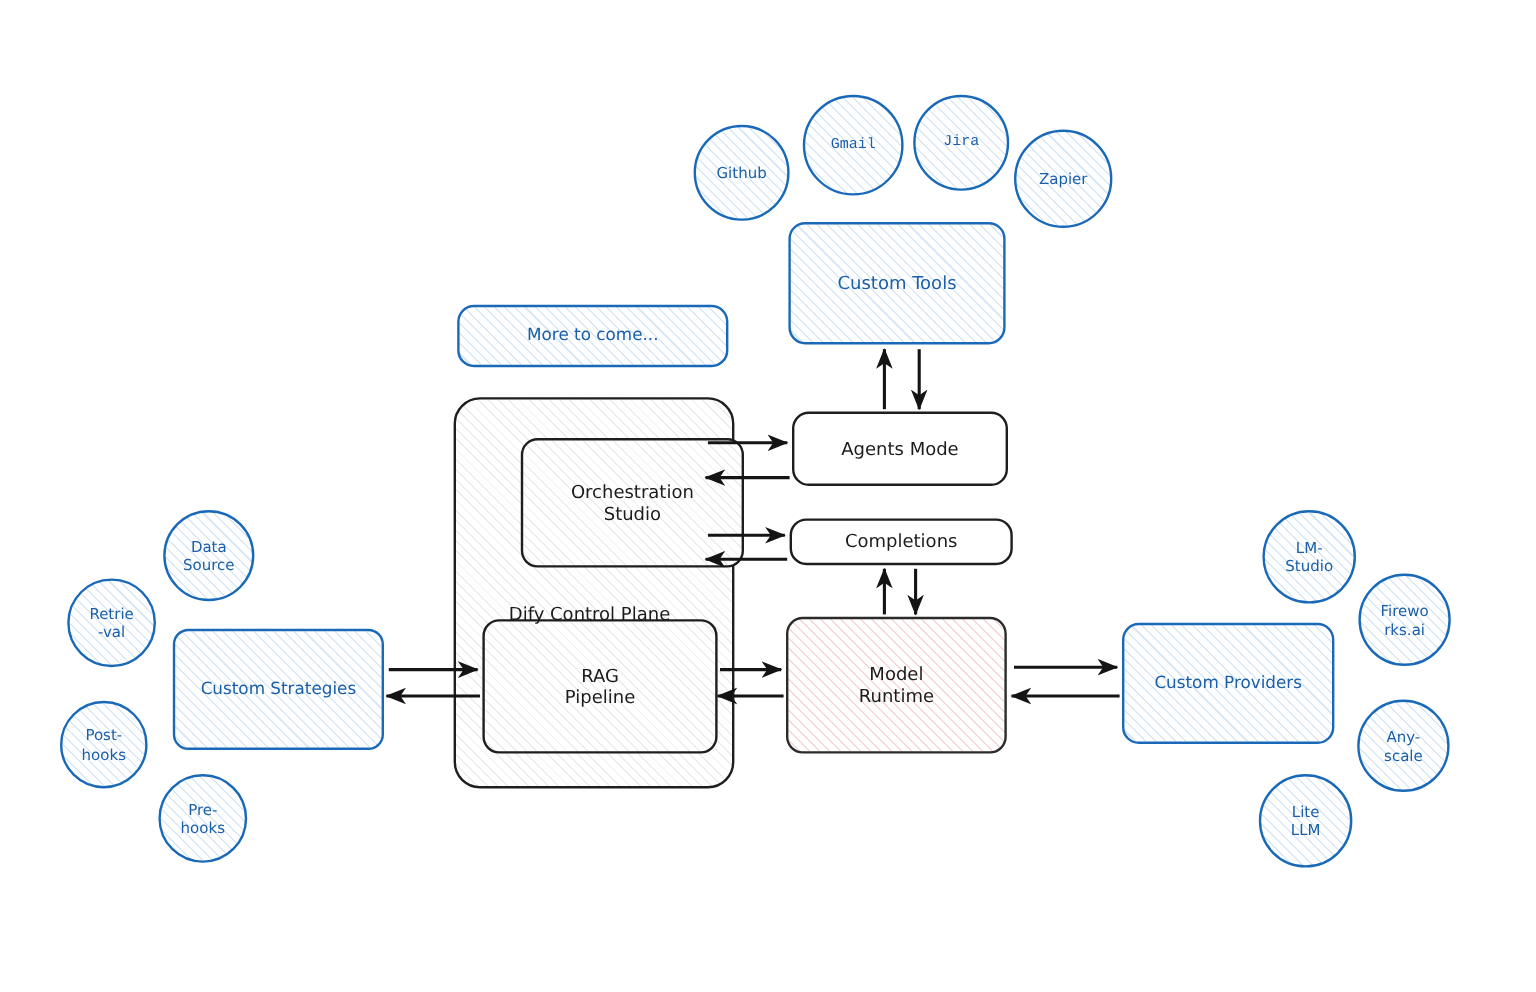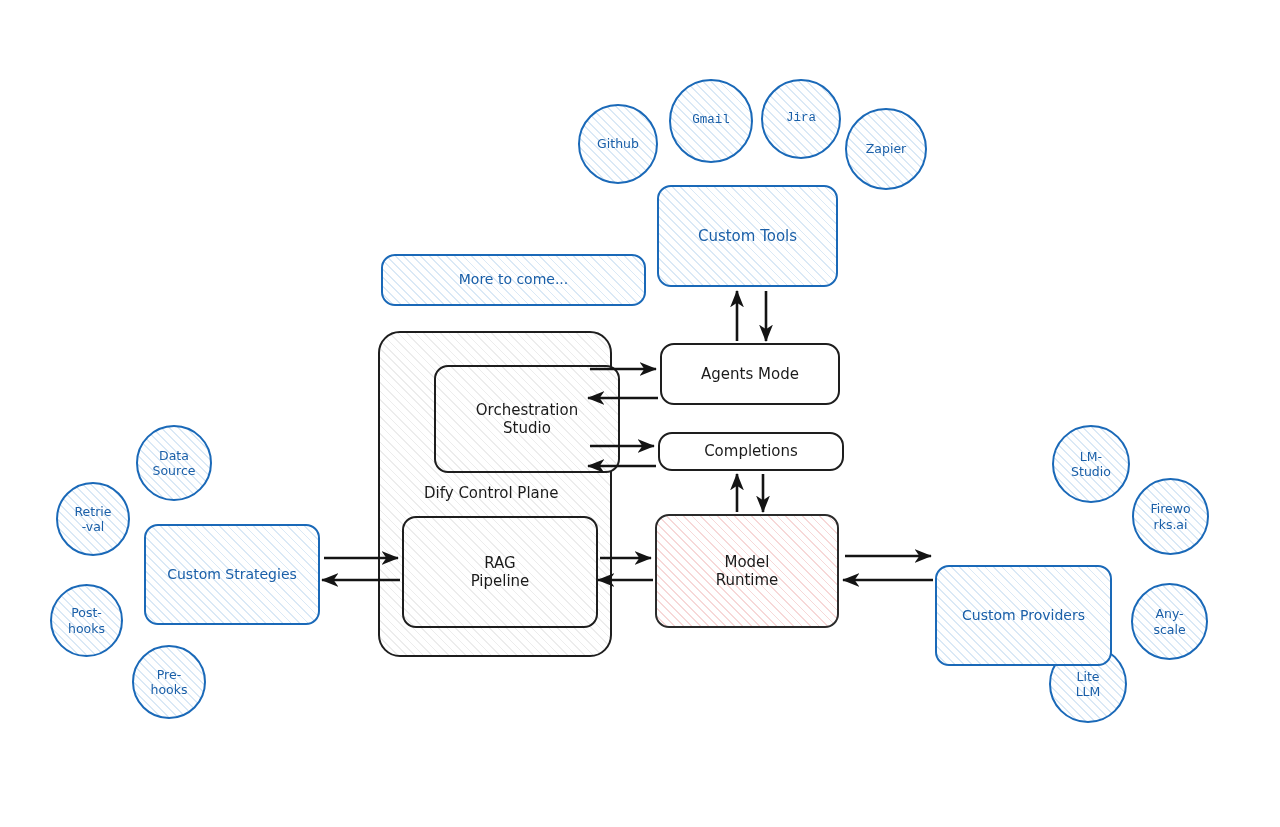--- a/index.html
+++ b/index.html
@@ -152,27 +152,27 @@
   </div>
 
   <div class="node circle hatch-blue stroke-blue txt-blue fs-sm" style="left:845px; top:108px; width:82px; height:82px;">
     <span class="lbl">Zapier</span>
   </div>
 
   <div class="node rrect hatch-blue stroke-blue txt-blue fs-lg" style="left:657px; top:185px; width:181px; height:102px;">
     <span class="lbl">Custom Tools</span>
   </div>
 
-  <div class="node rrect hatch-blue stroke-blue txt-blue fs-md" style="left:381px; top:254px; width:265px; height:52px;">
+  <div class="node rrect hatch-blue stroke-blue txt-blue fs-md" style="left:381px; top:254px; width:226px; height:52px;">
     <span class="lbl">More to come...</span>
   </div>
 
   <div class="node rrect-lg hatch-gray stroke-dark" style="left:378px; top:331px; width:234px; height:326px; z-index:1;"></div>
 
-  <div class="free-label" style="left:424px; top:484px;">Dify Control Plane</div>
+  <div class="free-label" style="left:424px; top:503px;">Dify Control Plane</div>
 
   <div class="node rrect hatch-gray stroke-dark txt-dark fs-lg" style="left:402px; top:365px; width:186px; height:108px; z-index:2;margin-left:32px;">
     <span class="lbl">Orchestration
 Studio</span>
   </div>
 
   <div class="node rrect hatch-gray stroke-dark txt-dark fs-lg" style="left:402px; top:516px; width:196px; height:112px; z-index:2;">
     <span class="lbl">RAG
 Pipeline</span>
   </div>
@@ -183,21 +183,21 @@
 
   <div class="node rrect plain-white stroke-dark txt-dark fs-lg" style="left:658px; top:432px; width:186px; height:39px; z-index:4;">
     <span class="lbl">Completions</span>
   </div>
 
   <div class="node rrect hatch-pink stroke-pink txt-dark fs-lg" style="left:655px; top:514px; width:184px; height:114px; z-index:4;">
     <span class="lbl">Model
 Runtime</span>
   </div>
 
-  <div class="node rrect hatch-blue stroke-blue txt-blue fs-md" style="left:144px; top:524px; width:176px; height:101px; z-index:4;">
+  <div class="node rrect hatch-blue stroke-blue txt-blue fs-md" style="left:144px; top:524px; width:176px; height:101px; z-index:4;border-radius:13px;">
     <span class="lbl">Custom Strategies</span>
   </div>
 
   <div class="node circle hatch-blue stroke-blue txt-blue fs-sm" style="left:136px; top:425px; width:76px; height:76px;">
     <span class="lbl">Data
 Source</span>
   </div>
 
   <div class="node circle hatch-blue stroke-blue txt-blue fs-sm" style="left:56px; top:482px; width:74px; height:74px;">
     <span class="lbl">Retrie
@@ -207,21 +207,21 @@
   <div class="node circle hatch-blue stroke-blue txt-blue fs-sm" style="left:50px; top:584px; width:73px; height:73px;">
     <span class="lbl">Post-
 hooks</span>
   </div>
 
   <div class="node circle hatch-blue stroke-blue txt-blue fs-sm" style="left:132px; top:645px; width:74px; height:74px;">
     <span class="lbl">Pre-
 hooks</span>
   </div>
 
-  <div class="node rrect hatch-blue stroke-blue txt-blue fs-md" style="left:935px; top:519px; width:177px; height:101px; z-index:4;margin-top:46px;">
+  <div class="node rrect hatch-blue stroke-blue txt-blue fs-md" style="left:935px; top:519px; width:177px; height:101px; z-index:4;">
     <span class="lbl">Custom Providers</span>
   </div>
 
   <div class="node circle hatch-blue stroke-blue txt-blue fs-sm" style="left:1052px; top:425px; width:78px; height:78px;">
     <span class="lbl">LM-
 Studio</span>
   </div>
 
   <div class="node circle hatch-blue stroke-blue txt-blue fs-sm" style="left:1132px; top:478px; width:77px; height:77px;">
     <span class="lbl">Firewo

